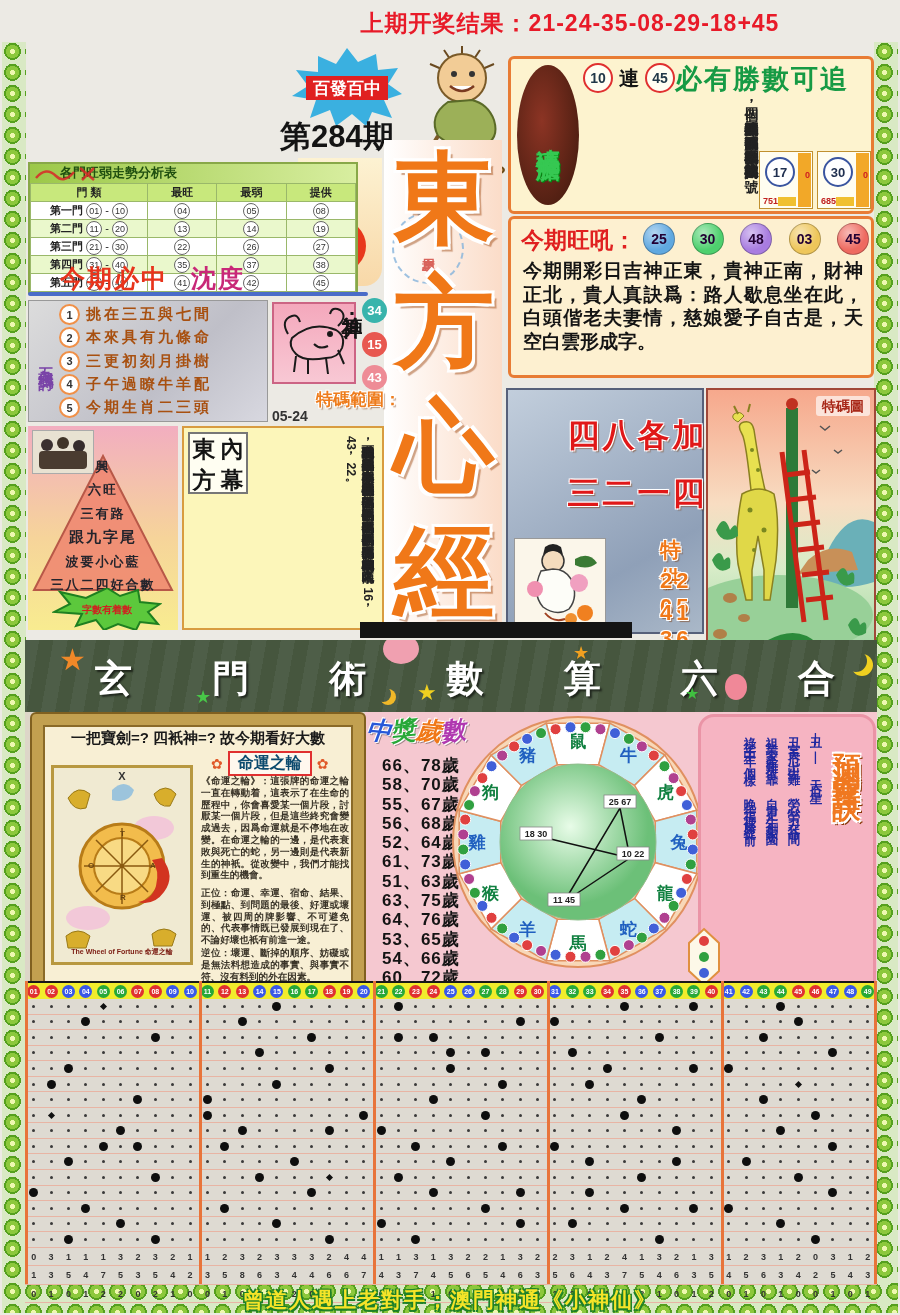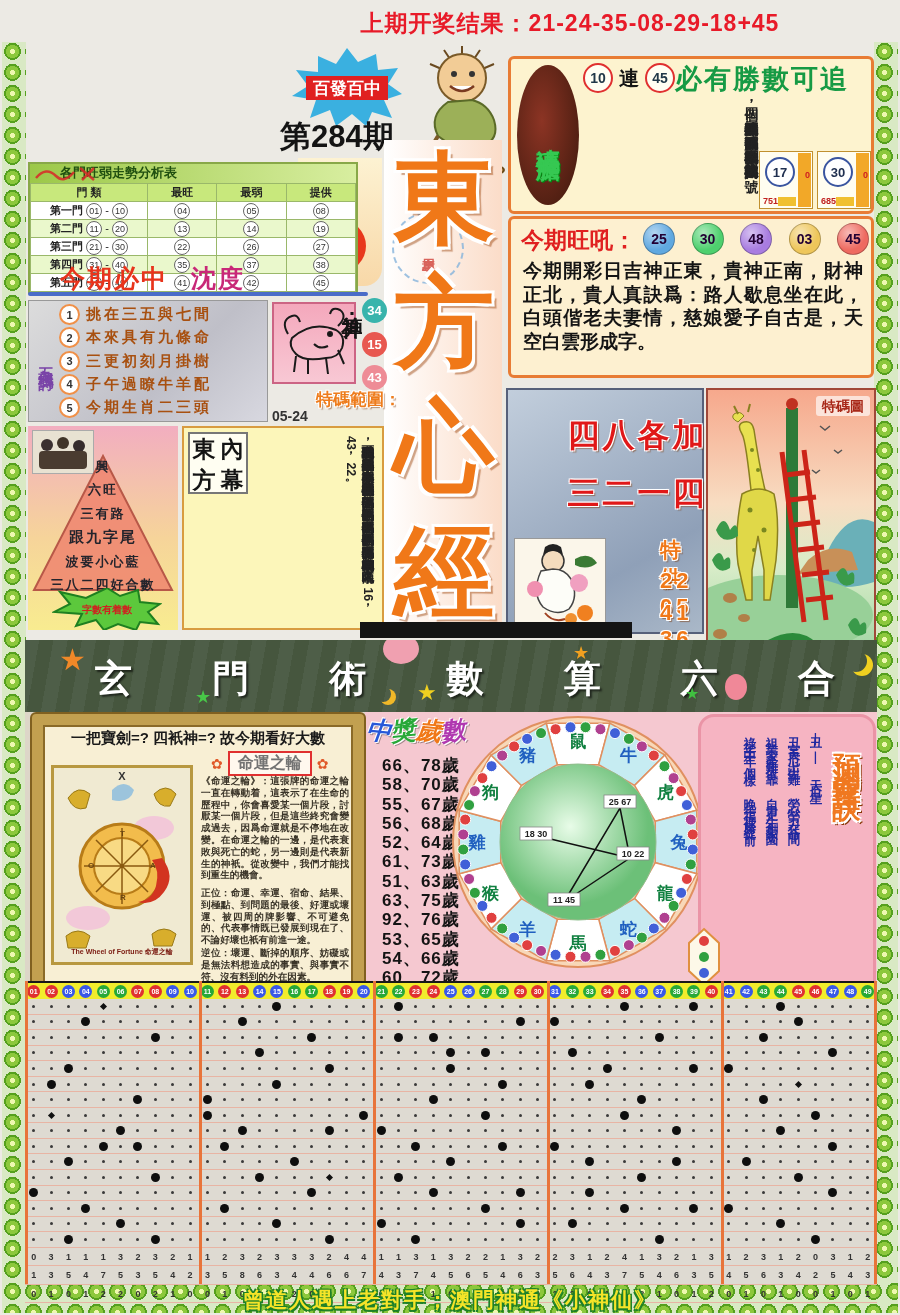--- a/index.html
+++ b/index.html
@@ -361,21 +361,21 @@
   </div>
 
   <div class="abs" style="left:25px;top:712px;width:340px;height:270px;background:#ddd6c8;"></div>
   <div class="abs" style="left:365px;top:712px;width:512px;height:270px;background:#f5c8d0;"></div>
 
   <div class="abs" style="left:32px;top:714px;width:332px;height:288px;background:#f8efd4;
               border:11px solid #c2a050;border-radius:4px;box-shadow:inset 0 0 0 2px #8a6a28, 0 0 0 2px #806020;padding-left:30px;">
     <div class="abs" style="left:4px;top:4px;width:302px;text-align:center;font-size:15px;font-weight:900;color:#1a1a1a;">一把寶劍=?  四衹神=?  故今期看好大數</div>
     <div class="abs" style="left:168px;top:26px;display:flex;align-items:center;gap:5px;">
       <span style="color:#e05828;font-size:14px;">✿</span>
-      <span style="border:2px solid #e03030;color:#737373;font-weight:900;font-size:16px;padding:0 8px;background:#fff8ee;">命運之輪</span>
+      <span style="border:2px solid #e03030;color:#0c4a6e;font-weight:900;font-size:16px;padding:0 8px;background:#fff8ee;">命運之輪</span>
       <span style="color:#e05828;font-size:14px;">✿</span>
     </div>
 
     <div class="abs" style="left:8px;top:40px;width:142px;height:200px;background:#f0ead2;border:3px solid #b89840;">
       <svg width="136" height="194" viewBox="0 0 136 194">
         <text x="68" y="12" text-anchor="middle" font-size="11" font-weight="bold" fill="#333">X</text>
         <ellipse cx="34" cy="150" rx="22" ry="12" fill="#f2c8d8"></ellipse>
         <ellipse cx="100" cy="60" rx="20" ry="12" fill="#f2c8d8"></ellipse>
         <g fill="#d8ae2c" stroke="#9a7a18" stroke-width="1">
           <path d="M14,30 q10,-14 22,-4 l-4,14 q-12,4 -18,-10z"></path>
@@ -412,21 +412,21 @@
     </div>
   <div id="ages-list" class="abs" style="left:382px;top:756px;width:118px;font-size:17px;font-weight:bold;color:#141414;line-height:19.3px;letter-spacing:1px;">
       <div>66、78歲</div>
       <div>58、70歲</div>
       <div>55、67歲</div>
       <div>56、68歲</div>
       <div>52、64歲</div>
       <div>61、73歲</div>
       <div>51、63歲</div>
       <div>63、75歲</div>
-      <div>92、76歲</div>
+      <div>64、76歲</div>
       <div>53、65歲</div>
       <div>54、66歲</div>
       <div>60、72歲</div>
     </div>
 
   <div class="abs" style="left:452px;top:716px;width:252px;height:252px;">
     <svg id="wheel-svg" width="252" height="252" viewBox="0 0 252 252">
         <circle cx="126" cy="126" r="125" fill="#f8d8b8" stroke="#e09060" stroke-width="2"></circle>
         <path d="M94.16525745238994,7.1911233664446 L157.83474254761006,7.1911233664446 L146.70552360820164,48.72593389687454 L105.29447639179833,48.72593389687454 Z" fill="#ffffff" stroke="#e09060" stroke-width="1.5"></path>
         <text x="126" y="31" text-anchor="middle" font-size="17" font-weight="bold" fill="#108040">鼠</text>

